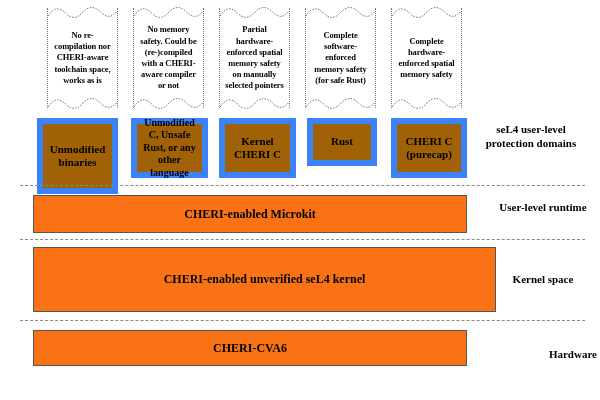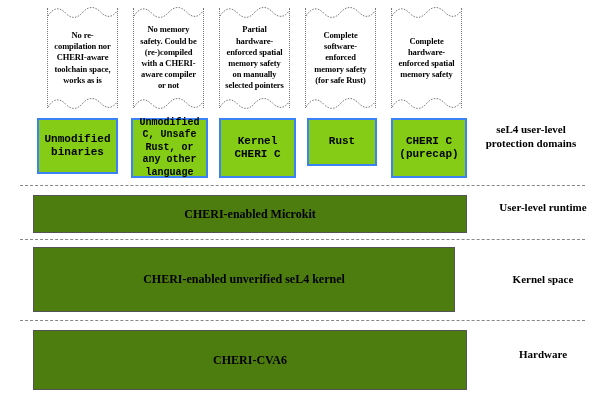--- a/index.html
+++ b/index.html
@@ -48,45 +48,44 @@
     padding: 0 5px;
     position: relative;
     z-index: 2;
     letter-spacing: -0.1px;
   }
 
   
   .pd-box {
     position: absolute;
     box-sizing: border-box;
-    border: 2px solid #3b82f6;
-    background: #84cc16;
+    border: 6px solid #3b82f6;
+    background: #a16207;
     display: flex;
     align-items: center;
     justify-content: center;
     text-align: center;
-    font-family: Liberation Mono, monospace;
   }
   .pd-box .pd-label {
     font-weight: bold;
     font-size: 11px;
     line-height: 13.5px;
     padding: 0 3px;
   }
   .pd-box.small .pd-label {
     font-size: 10px;
     line-height: 12.5px;
   }
 
   
   .layer-bar {
     position: absolute;
     box-sizing: border-box;
     border: 1px solid #555;
-    background: #4d7c0f;
+    background: #f97316;
     display: flex;
     align-items: center;
     justify-content: center;
   }
   .layer-bar .layer-label {
     font-weight: bold;
     font-size: 12px;
   }
 
   
@@ -153,21 +152,21 @@
   <div class="callout" style="left:391px; top:8px; width:71px; height:100px;">
     <svg class="wave top" viewBox="0 0 71 11" preserveAspectRatio="none">
       <path d="M0,9 C6,0 12,0 18,6 C24,12 30,12 36,5 C42,-1 48,-1 54,5 C60,11 66,11 71,4" fill="none" stroke="#777" stroke-width="1" stroke-dasharray="1.6 1.4"></path>
     </svg>
     <svg class="wave bottom" viewBox="0 0 71 11" preserveAspectRatio="none">
       <path d="M0,9 C6,0 12,0 18,6 C24,12 30,12 36,5 C42,-1 48,-1 54,5 C60,11 66,11 71,4" fill="none" stroke="#777" stroke-width="1" stroke-dasharray="1.6 1.4"></path>
     </svg>
     <span class="callout-text">Complete hardware-enforced spatial memory safety</span>
   </div>
 
-  <div class="pd-box" style="left:37px; top:118px; width:81px; height:56px;">
+  <div class="pd-box" style="left:37px; top:118px; width:81px; height:76px;">
     <span class="pd-label">Unmodified binaries</span>
   </div>
 
   <div class="pd-box small" style="left:131px; top:118px; width:77px; height:60px;">
     <span class="pd-label">Unmodified C, Unsafe Rust, or any other language</span>
   </div>
 
   <div class="pd-box" style="left:219px; top:118px; width:77px; height:60px;">
     <span class="pd-label">Kernel CHERI C</span>
   </div>
@@ -188,29 +187,29 @@
 
   <div class="layer-bar" style="left:33px; top:195px; width:434px; height:38px;">
     <span class="layer-label">CHERI-enabled Microkit</span>
   </div>
   <div class="side-label" style="left:489px; top:200px; width:108px;">
     <span>User-level runtime</span>
   </div>
 
   <div class="separator" style="left:20px; top:239px; width:565px;"></div>
 
-  <div class="layer-bar" style="left:33px; top:247px; width:422px; height:65px;">
+  <div class="layer-bar" style="left:33px; top:247px; width:463px; height:65px;">
     <span class="layer-label">CHERI-enabled unverified seL4 kernel</span>
   </div>
   <div class="side-label" style="left:489px; top:272px; width:108px;">
     <span>Kernel space</span>
   </div>
 
   <div class="separator" style="left:20px; top:320px; width:565px;"></div>
 
-  <div class="layer-bar" style="left:33px; top:330px; width:434px; height:60px;">
+  <div class="layer-bar" style="left:33px; top:330px; width:434px; height:36px;">
     <span class="layer-label">CHERI-CVA6</span>
   </div>
-  <div class="side-label" style="left:489px; top:347px; width:108px;">
+  <div class="side-label" style="left:489px; top:347px; width:108px;text-align:right;">
     <span>Hardware</span>
   </div>
 
 </div>
 
 </body></html>

